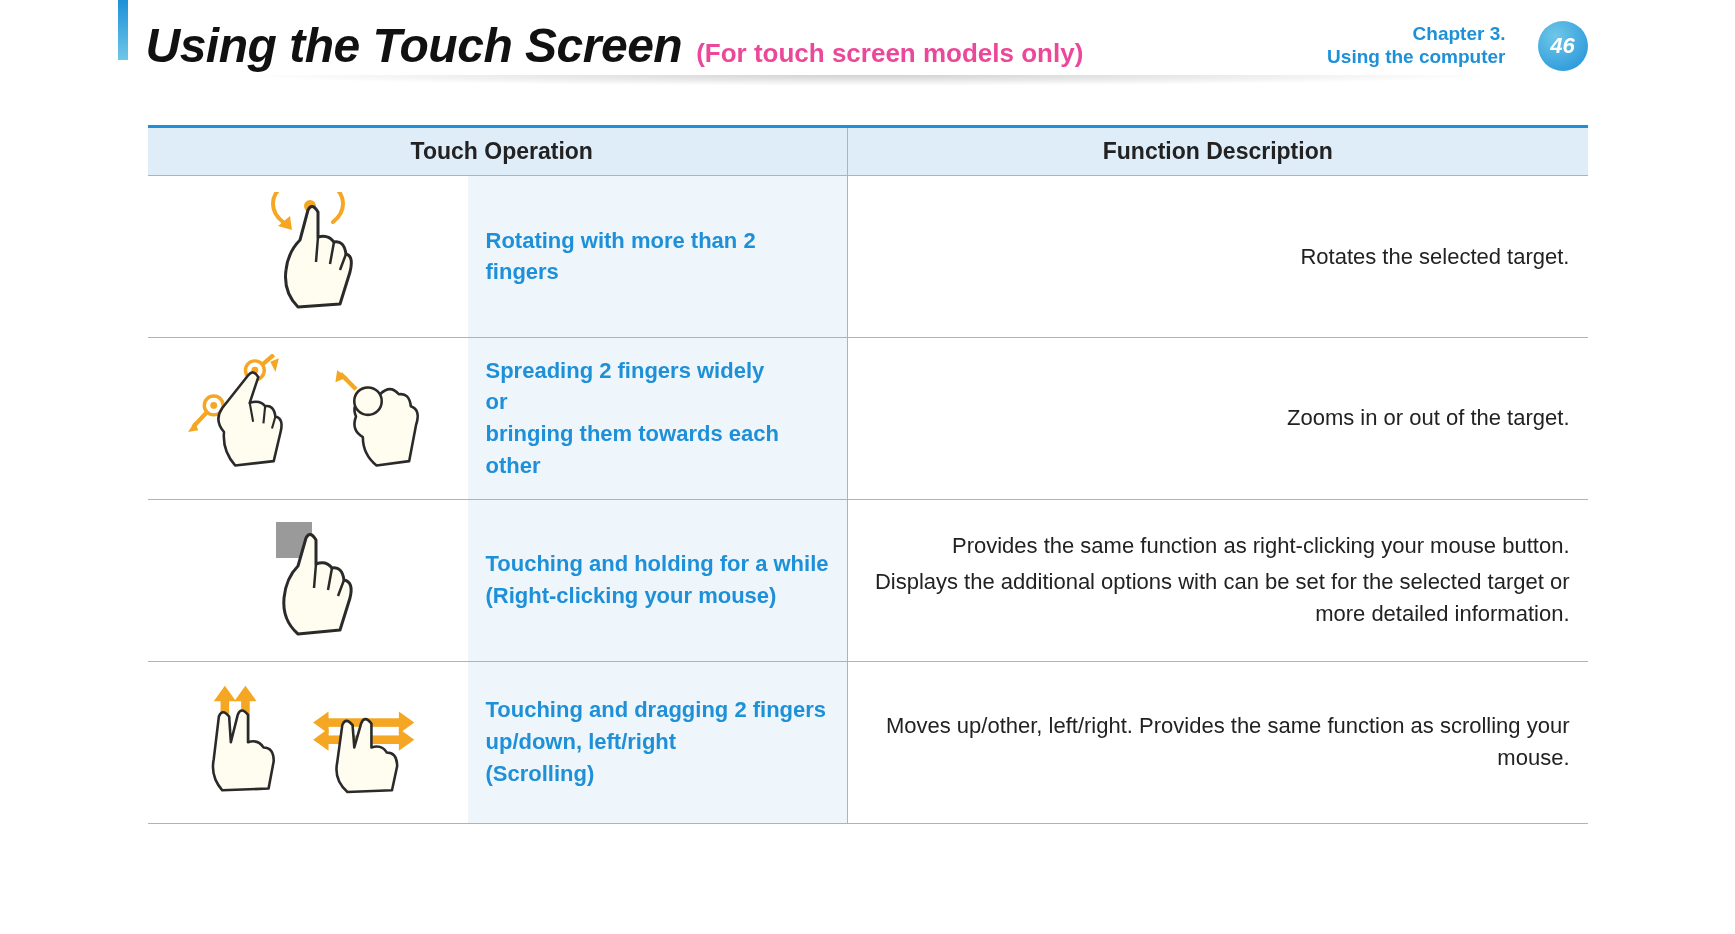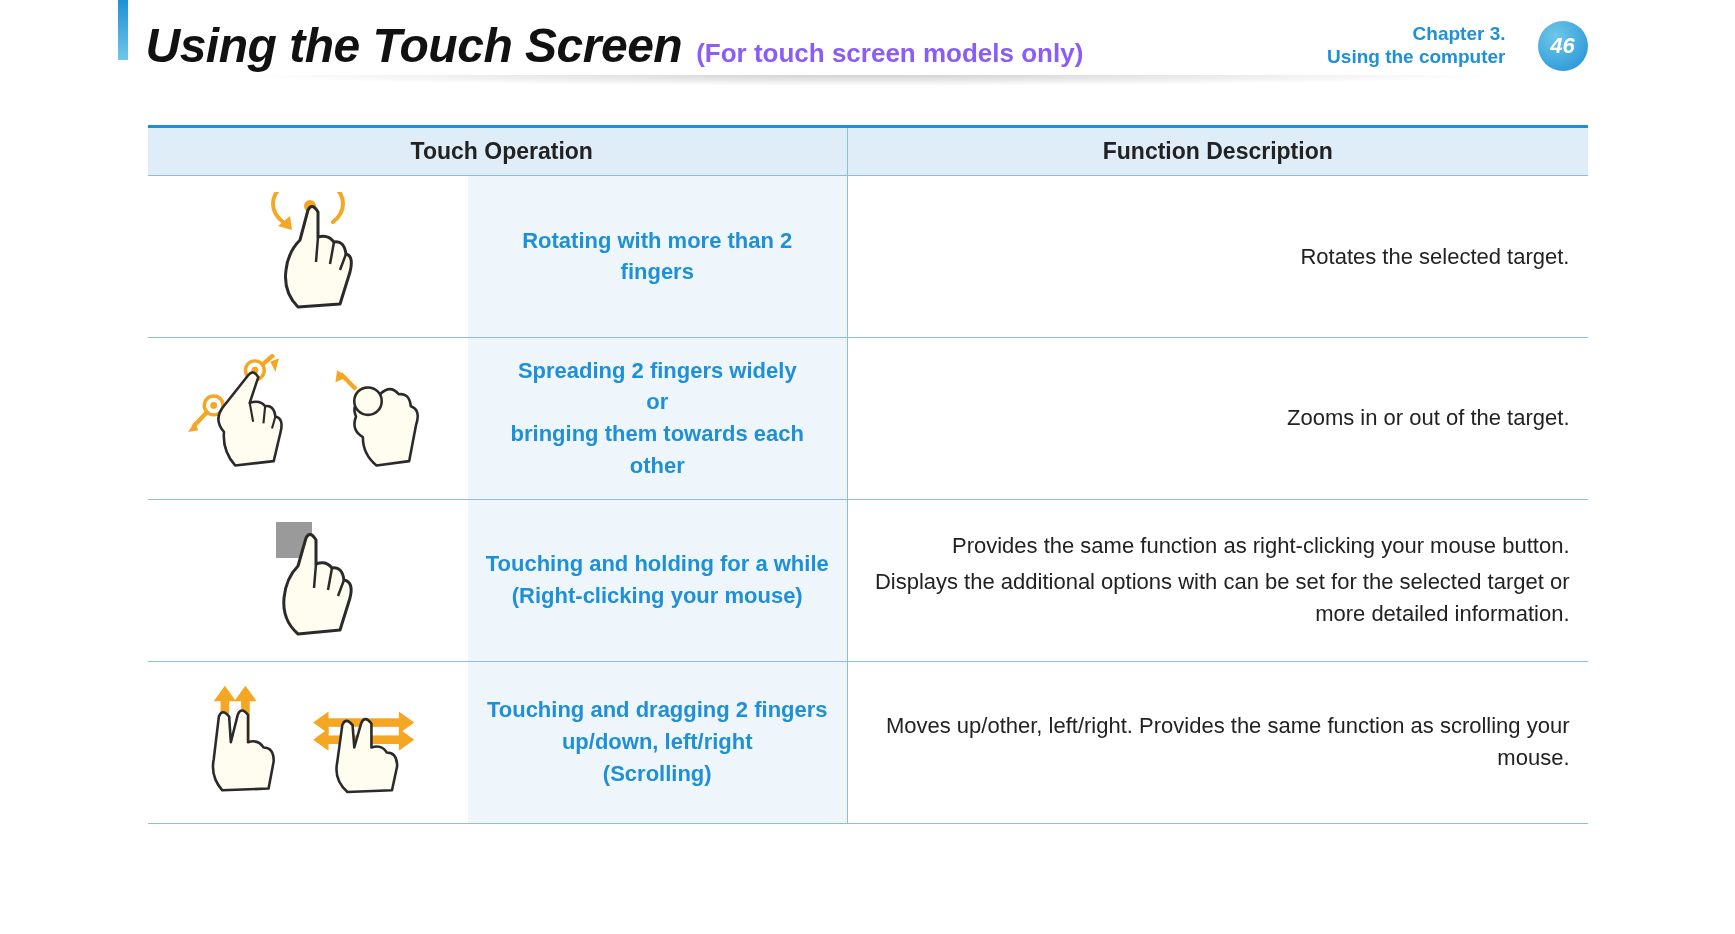--- a/index.html
+++ b/index.html
@@ -36,21 +36,21 @@
   .page-title {
     font-size: 48px;
     font-weight: 800;
     font-style: italic;
     color: #111;
     letter-spacing: -0.5px;
   }
   .page-subtitle {
     font-size: 26px;
     font-weight: 700;
-    color: #8b5cf6;
+    color: #ec4899;
   }
   .chapter-block {
     display: flex;
     align-items: center;
     gap: 32px;
   }
   .chapter-text {
     text-align: right;
     color: #1e90d8;
     font-weight: 700;
@@ -102,21 +102,21 @@
     text-align: center;
     border-right: none;
     background: #fff;
   }
   td.op-name {
     width: 380px;
     background: #eef5fb;
     border-right: 1px solid #8bbde0;
     color: #1e90d8;
     font-weight: 700;
-    text-align: center;
+    text-align: left;
     font-size: 22px;
     line-height: 1.35;
   }
   td.desc {
     background: #fff;
     color: #222;
   }
   td.desc p { margin: 4px 0; text-align: right; }
 
   

